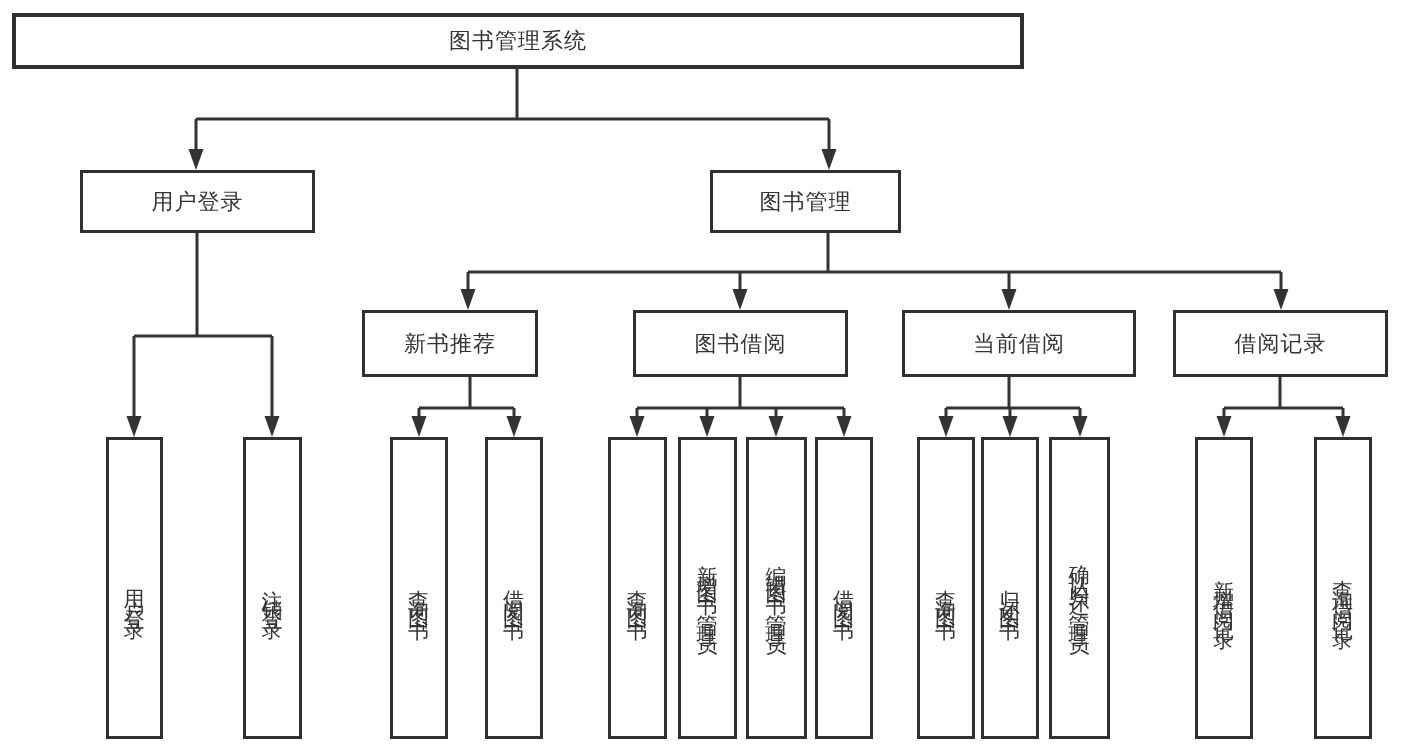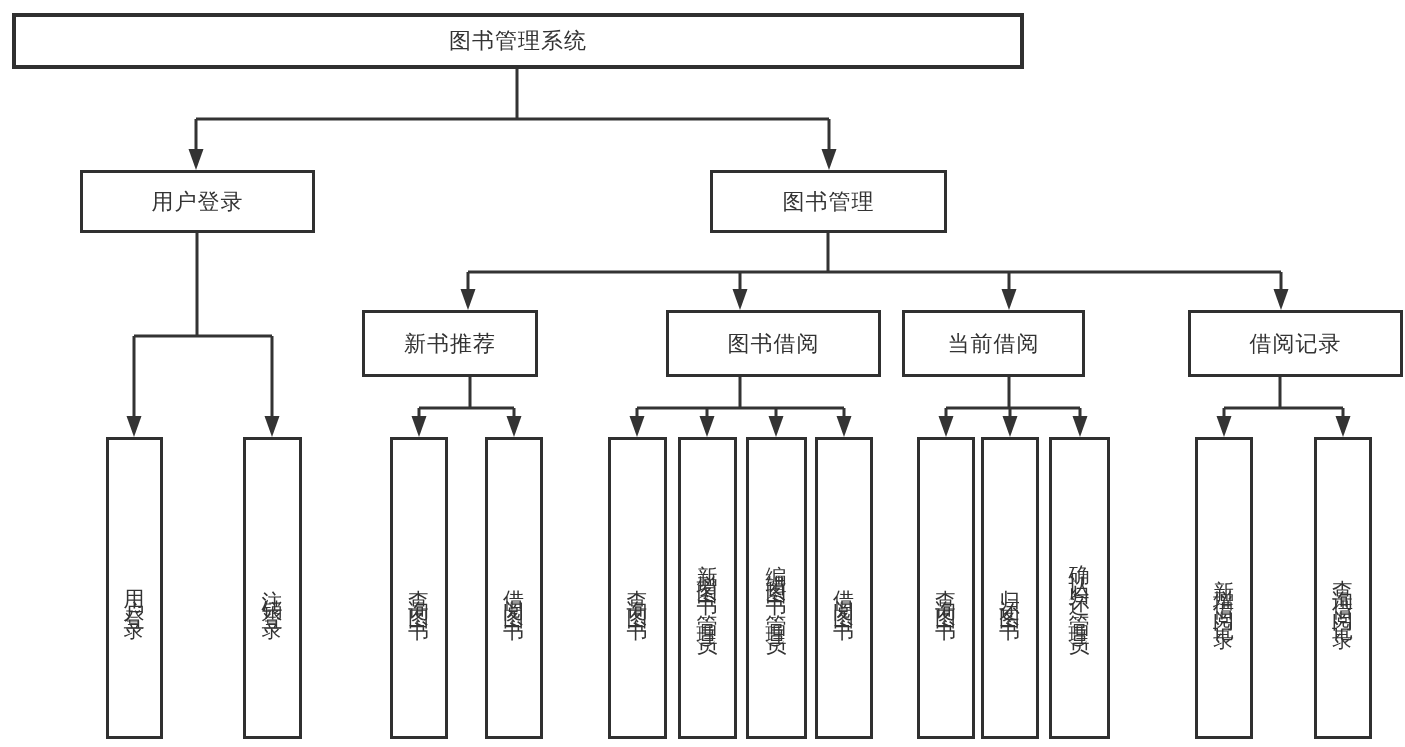--- a/index.html
+++ b/index.html
@@ -89,34 +89,34 @@
     </g>
   </svg>
 
   <div class="box root-box" style="left:12px; top:13px; width:1012px; height:56px;">
     <span>图书管理系统</span>
   </div>
 
   <div class="box" style="left:80px; top:170px; width:235px; height:63px;">
     <span>用户登录</span>
   </div>
-  <div class="box" style="left:710px; top:170px; width:237px; height:63px;">
+  <div class="box" style="left:710px; top:170px; width:191px; height:63px;">
     <span>图书管理</span>
   </div>
 
   <div class="box" style="left:362px; top:310px; width:176px; height:67px;">
     <span>新书推荐</span>
   </div>
-  <div class="box" style="left:633px; top:310px; width:215px; height:67px;margin-left:33px;">
+  <div class="box" style="left:633px; top:310px; width:215px; height:67px;">
     <span>图书借阅</span>
   </div>
-  <div class="box" style="left:902px; top:310px; width:183px; height:67px;justify-content:center;">
+  <div class="box" style="left:902px; top:310px; width:234px; height:67px;justify-content:center;">
     <span>当前借阅</span>
   </div>
-  <div class="box" style="left:1173px; top:310px; width:215px; height:67px;margin-left:15px;">
+  <div class="box" style="left:1173px; top:310px; width:215px; height:67px;">
     <span>借阅记录</span>
   </div>
 
   <div class="box leaf" style="left:106px; top:437px; width:57px; height:302px;">
     <span class="vtext">用户登录</span>
   </div>
   <div class="box leaf" style="left:243px; top:437px; width:59px; height:302px;">
     <span class="vtext">注销登录</span>
   </div>
 

